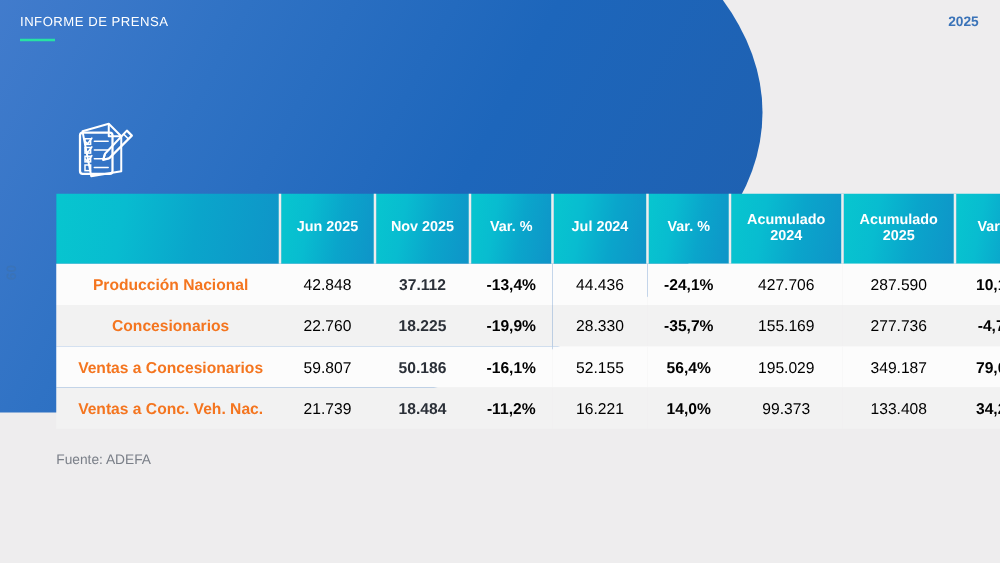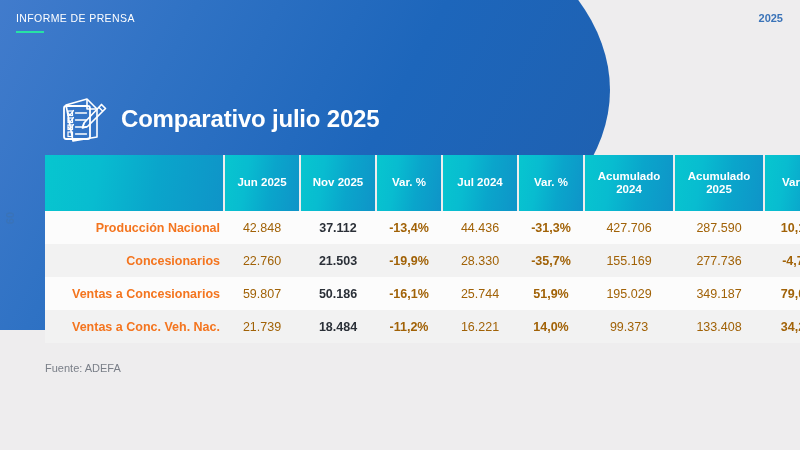--- a/index.html
+++ b/index.html
@@ -124,30 +124,30 @@
     border-right: 2px solid #eeedee;
     line-height: 1.15;
   }
   #data-table thead th:last-child { border-right: none; }
   #data-table thead th.col-label {
     border-right: 2px solid #eeedee;
   }
   #data-table tbody td {
     height: 33px;
     font-size: 12.5px;
-    color: #a16207;
+    color: #000000;
     text-align: center;
     vertical-align: middle;
     padding: 0 4px;
     white-space: nowrap;
   }
   #data-table tbody tr.row-even td { background: #fcfcfc; }
   #data-table tbody tr.row-odd  td { background: #f2f2f2; }
   #data-table tbody td.cell-label {
-    text-align: right;
+    text-align: center;
     padding-left: 8px;
     color: #f4751f;
     font-weight: bold;
     font-size: 12.5px;
   }
   #data-table tbody td.cell-strong {
     font-weight: bold;
     color: #2b3038;
     text-align: center;
   }
@@ -197,21 +197,20 @@
       <line x1="18.5" y1="20" x2="29.5" y2="20" stroke="#ffffff" stroke-width="1.3" stroke-linecap="round"></line>
       <line x1="18.5" y1="27" x2="29.5" y2="27" stroke="#ffffff" stroke-width="1.3" stroke-linecap="round"></line>
       <line x1="18.5" y1="34" x2="29.5" y2="34" stroke="#ffffff" stroke-width="1.3" stroke-linecap="round"></line>
       <line x1="18.5" y1="41" x2="29.5" y2="41" stroke="#ffffff" stroke-width="1.3" stroke-linecap="round"></line>
 
       <path d="M44.5 11.5 L48.5 15.5 L30.5 33.5 L25.5 35 L27 30 Z" stroke="#ffffff" stroke-width="1.7" fill="none" stroke-linejoin="round"></path>
       <line x1="41.8" y1="14.2" x2="45.8" y2="18.2" stroke="#ffffff" stroke-width="1.4"></line>
       <path d="M25.5 35 L27 30" stroke="#ffffff" stroke-width="1.5"></path>
     </svg>
   </span>
-  <span id="title-text">Comparativo julio 2025</span>
 </div>
 
 <div id="data-table-wrap">
   <table id="data-table">
     <thead>
       <tr>
         <th class="col-label" style="width:172px"></th>
         <th style="width:68px">Jun 2025</th>
         <th style="width:68px">Nov 2025</th>
         <th style="width:58px">Var. %</th>
@@ -222,43 +221,43 @@
         <th style="width:62px">Var. %</th>
       </tr>
     </thead>
     <tbody>
       <tr class="row-even">
         <td class="cell-label">Producción Nacional</td>
         <td>42.848</td>
         <td class="cell-strong">37.112</td>
         <td class="val-neg">-13,4%</td>
         <td>44.436</td>
-        <td class="val-neg">-31,3%</td>
+        <td class="val-neg">-24,1%</td>
         <td>427.706</td>
         <td>287.590</td>
         <td class="val-pos">10,1%</td>
       </tr>
       <tr class="row-odd">
         <td class="cell-label">Concesionarios</td>
         <td>22.760</td>
-        <td class="cell-strong">21.503</td>
+        <td class="cell-strong">18.225</td>
         <td class="val-neg">-19,9%</td>
         <td>28.330</td>
         <td class="val-neg">-35,7%</td>
         <td>155.169</td>
         <td>277.736</td>
         <td class="val-neg">-4,7%</td>
       </tr>
       <tr class="row-even">
         <td class="cell-label">Ventas a Concesionarios</td>
         <td>59.807</td>
         <td class="cell-strong">50.186</td>
         <td class="val-neg">-16,1%</td>
-        <td>25.744</td>
-        <td class="val-pos">51,9%</td>
+        <td>52.155</td>
+        <td class="val-pos">56,4%</td>
         <td>195.029</td>
         <td>349.187</td>
         <td class="val-pos">79,0%</td>
       </tr>
       <tr class="row-odd">
         <td class="cell-label">Ventas a Conc. Veh. Nac.</td>
         <td>21.739</td>
         <td class="cell-strong">18.484</td>
         <td class="val-neg">-11,2%</td>
         <td>16.221</td>

